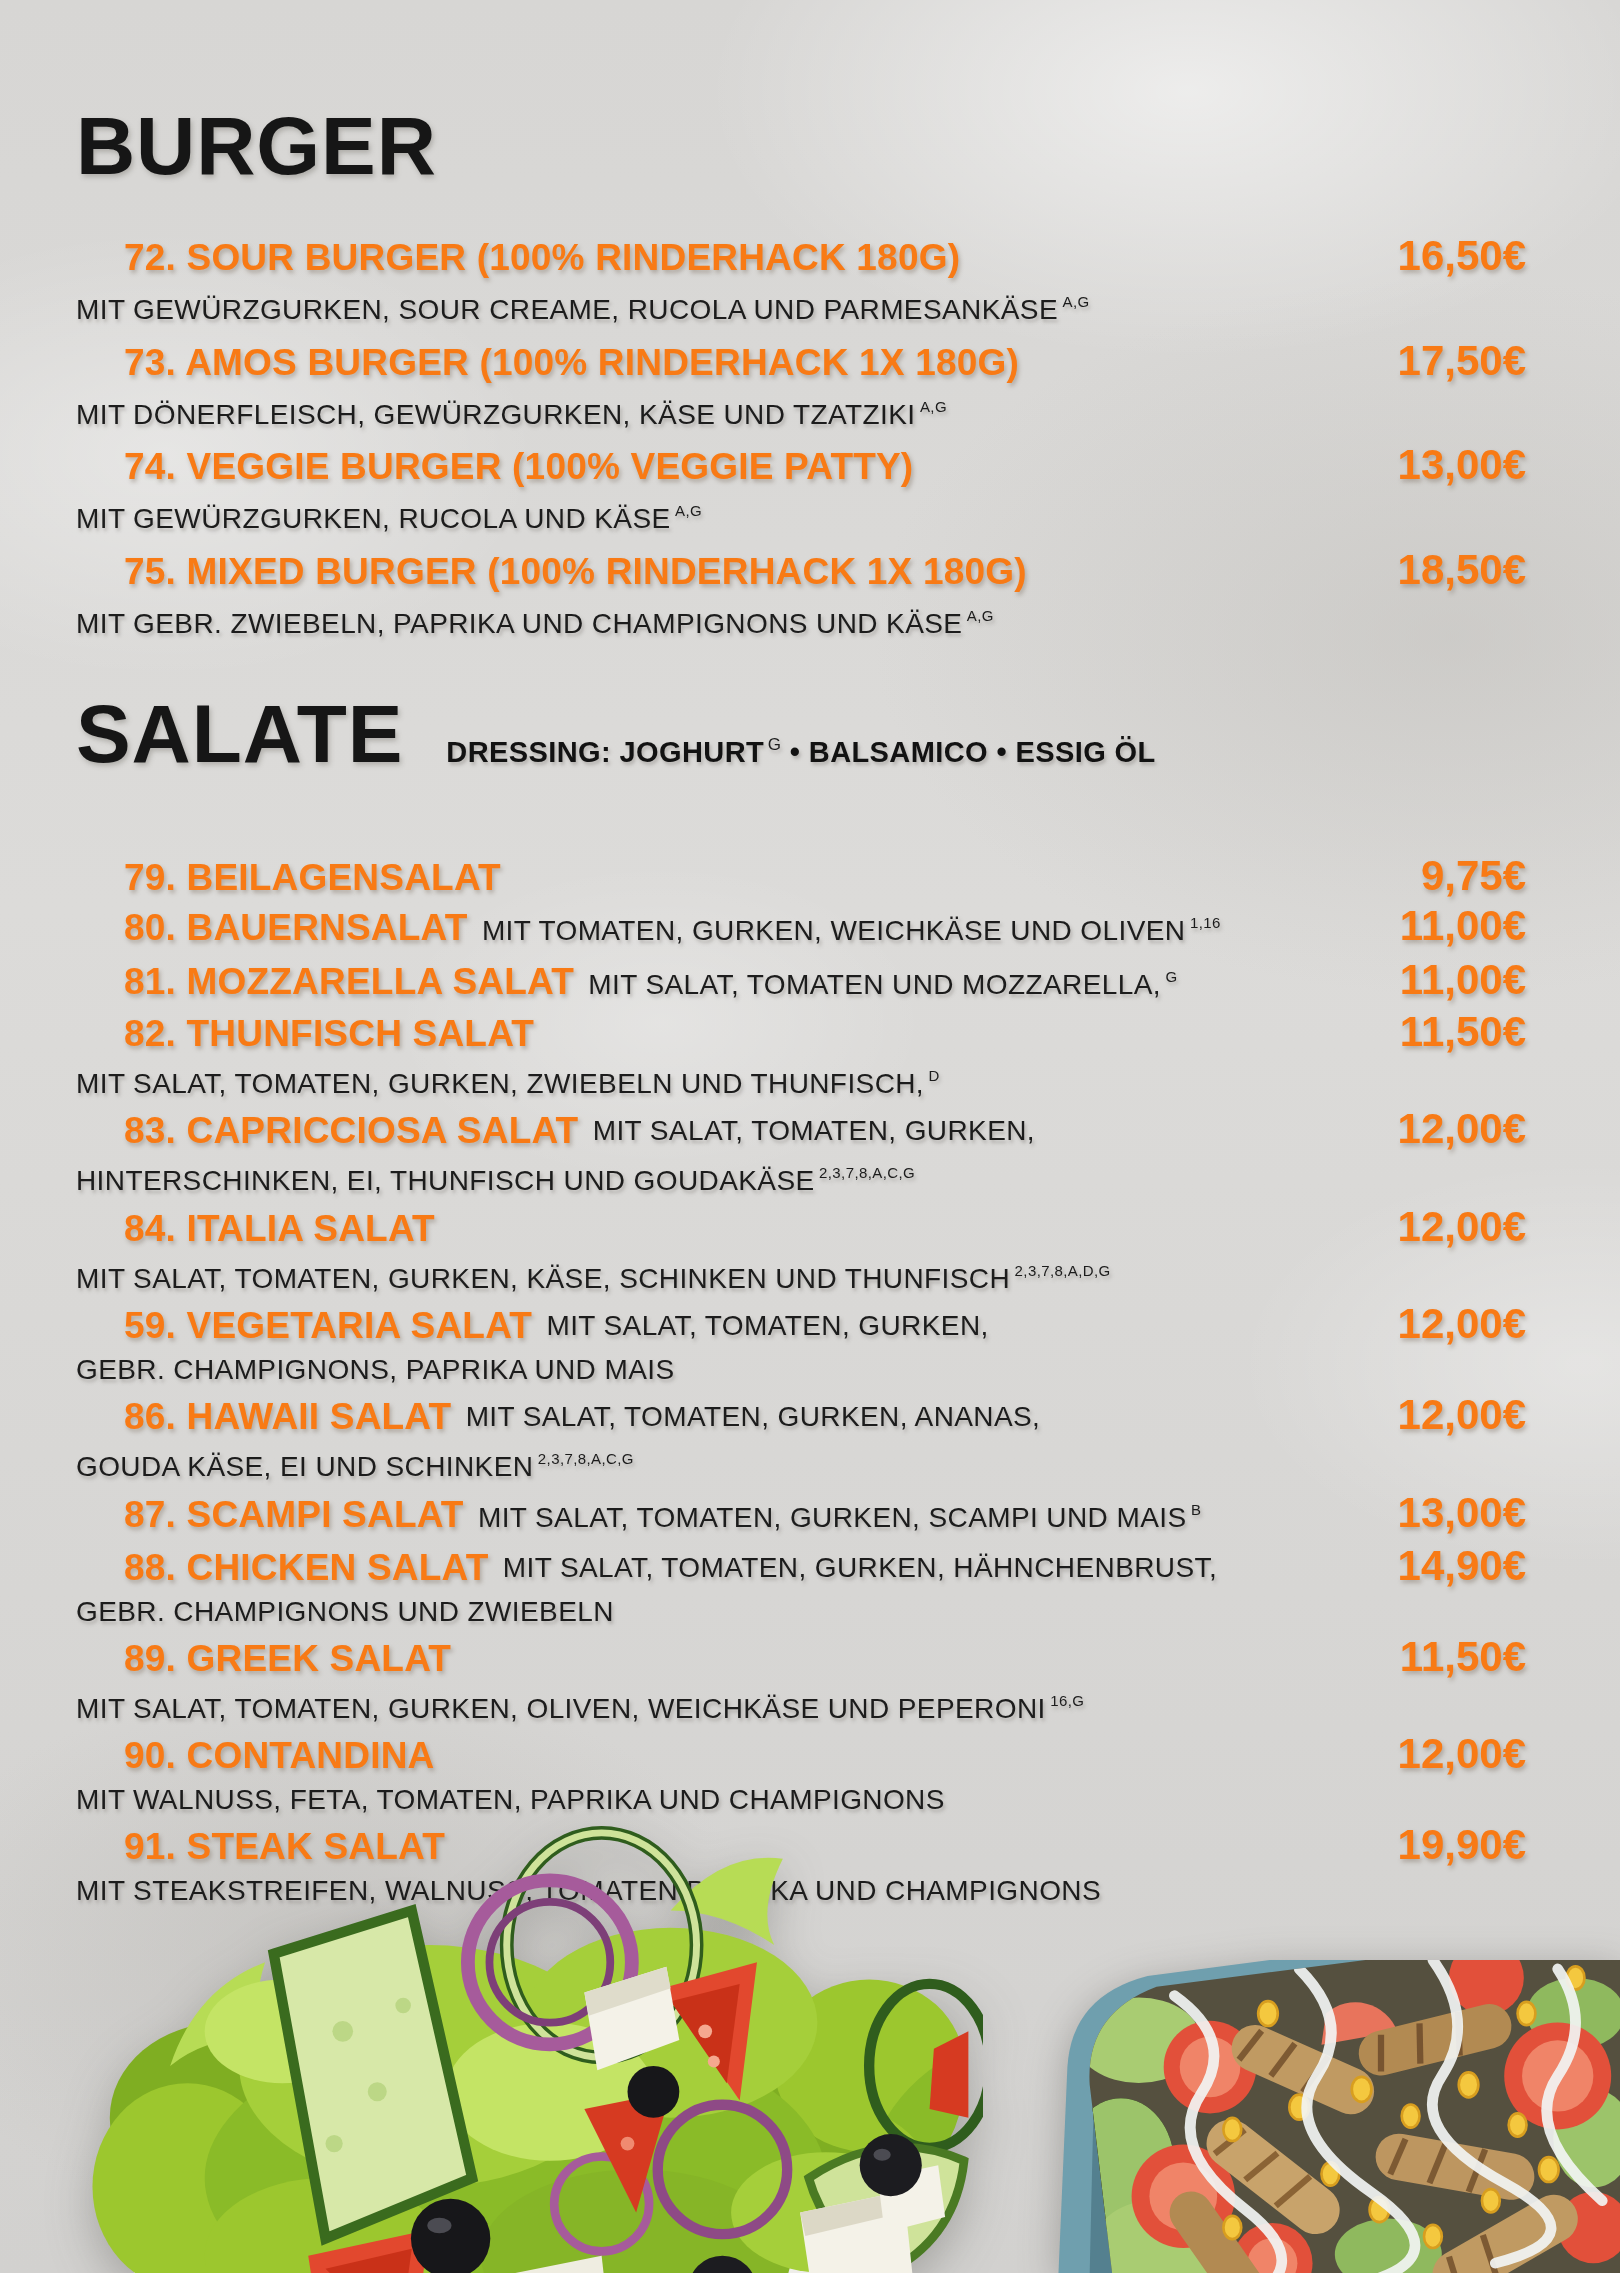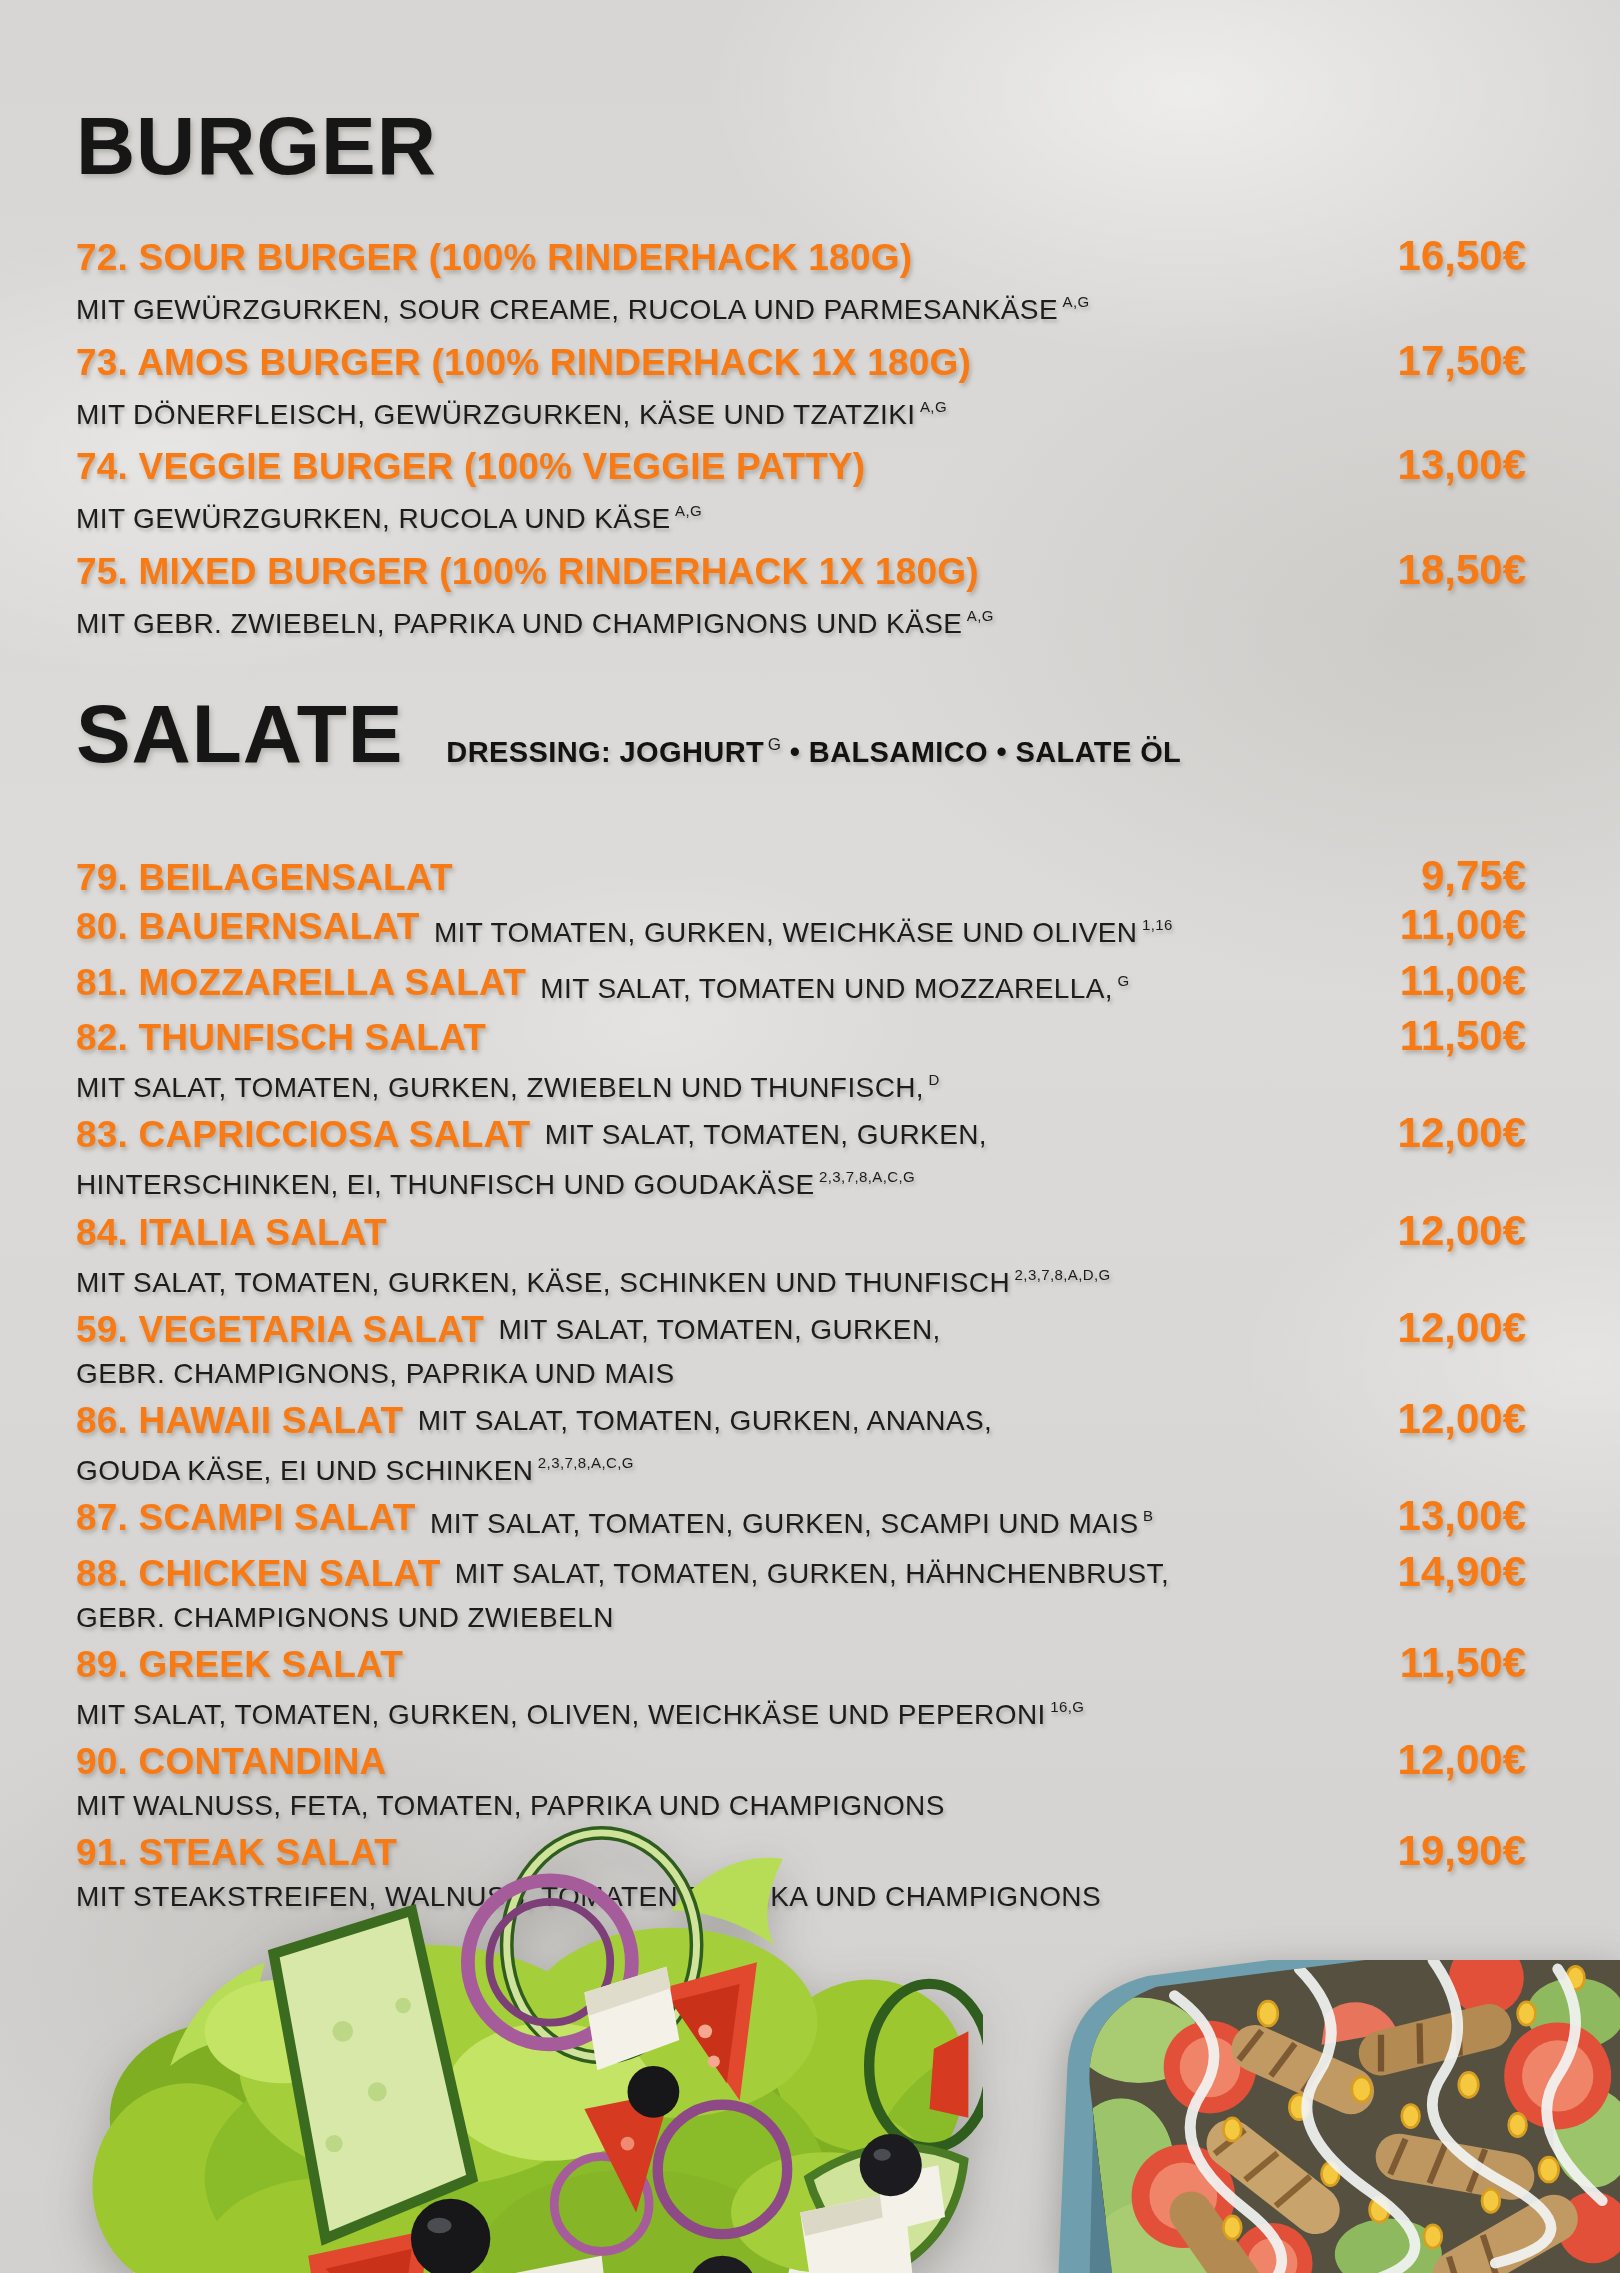--- a/index.html
+++ b/index.html
@@ -22,21 +22,21 @@
     letter-spacing:0.9px;text-shadow:1.8px 2.7px 5.3px rgba(100,96,90,.35);
   }
   .burger-heading{margin-top:105px;}
   .salate-row{display:flex;align-items:baseline;gap:43px;margin-top:50px;}
   .dressing{font-size:29px;font-weight:700;color:#121212;letter-spacing:0.4px;
     text-shadow:1.8px 2.7px 3.6px rgba(120,116,110,.4);}
   .dressing sup{font-size:17px;margin-left:3.6px;}
   .menu{margin-top:43px;}
   .salate-menu{margin-top:77px;}
   .item .row{display:flex;align-items:baseline;}
-  .left{display:flex;align-items:flex-start;min-width:0;}
+  .left{display:flex;align-items:center;min-width:0;margin-left:48px;}
   .title{font-size:37px;font-weight:700;color:#f87a15;letter-spacing:0.2px;white-space:nowrap;
     text-shadow:1.8px 2.7px 4.5px rgba(115,100,85,.4);}
   .price{font-size:42px;font-weight:700;color:#f87a15;margin-left:auto;white-space:nowrap;
     text-shadow:1.8px 2.7px 4.5px rgba(115,100,85,.4);}
   .inline-desc{font-size:28px;color:#1c1c1c;margin-left:14.3px;letter-spacing:0.4px;white-space:nowrap;
     text-shadow:1.8px 2.7px 3.6px rgba(118,115,110,.42);}
   .desc{font-size:28px;color:#1c1c1c;letter-spacing:0.4px;
     text-shadow:1.8px 2.7px 3.6px rgba(118,115,110,.42);}
   sup{font-size:15px;vertical-align:super;margin-left:4.5px;color:#1c1c1c;font-weight:400;position:relative;top:-1.8px;}
   .burger-menu .row{line-height:52px;}
@@ -90,21 +90,21 @@
               <span class="title">75. MIXED BURGER (100% RINDERHACK 1X 180G)</span>
             </div>
             <span class="price">18,50€</span>
           </div>
           <div class="desc"><span class="t">MIT GEBR. ZWIEBELN, PAPRIKA UND CHAMPIGNONS UND KÄSE</span><sup>A,G</sup></div>
         </div>
       </div>
 
     <div class="salate-row">
       <h1 class="heading">SALATE</h1>
-      <div class="dressing"><span>DRESSING: JOGHURT</span><sup>G</sup><span> • BALSAMICO • SALATE ÖL</span></div>
+      <div class="dressing"><span>DRESSING: JOGHURT</span><sup>G</sup><span> • BALSAMICO • ESSIG ÖL</span></div>
     </div>
 
     <div class="menu salate-menu" id="menu-1">
         <div class="item">
           <div class="row">
             <div class="left">
               <span class="title">79. BEILAGENSALAT</span>
             </div>
             <span class="price">9,75€</span>
           </div>

